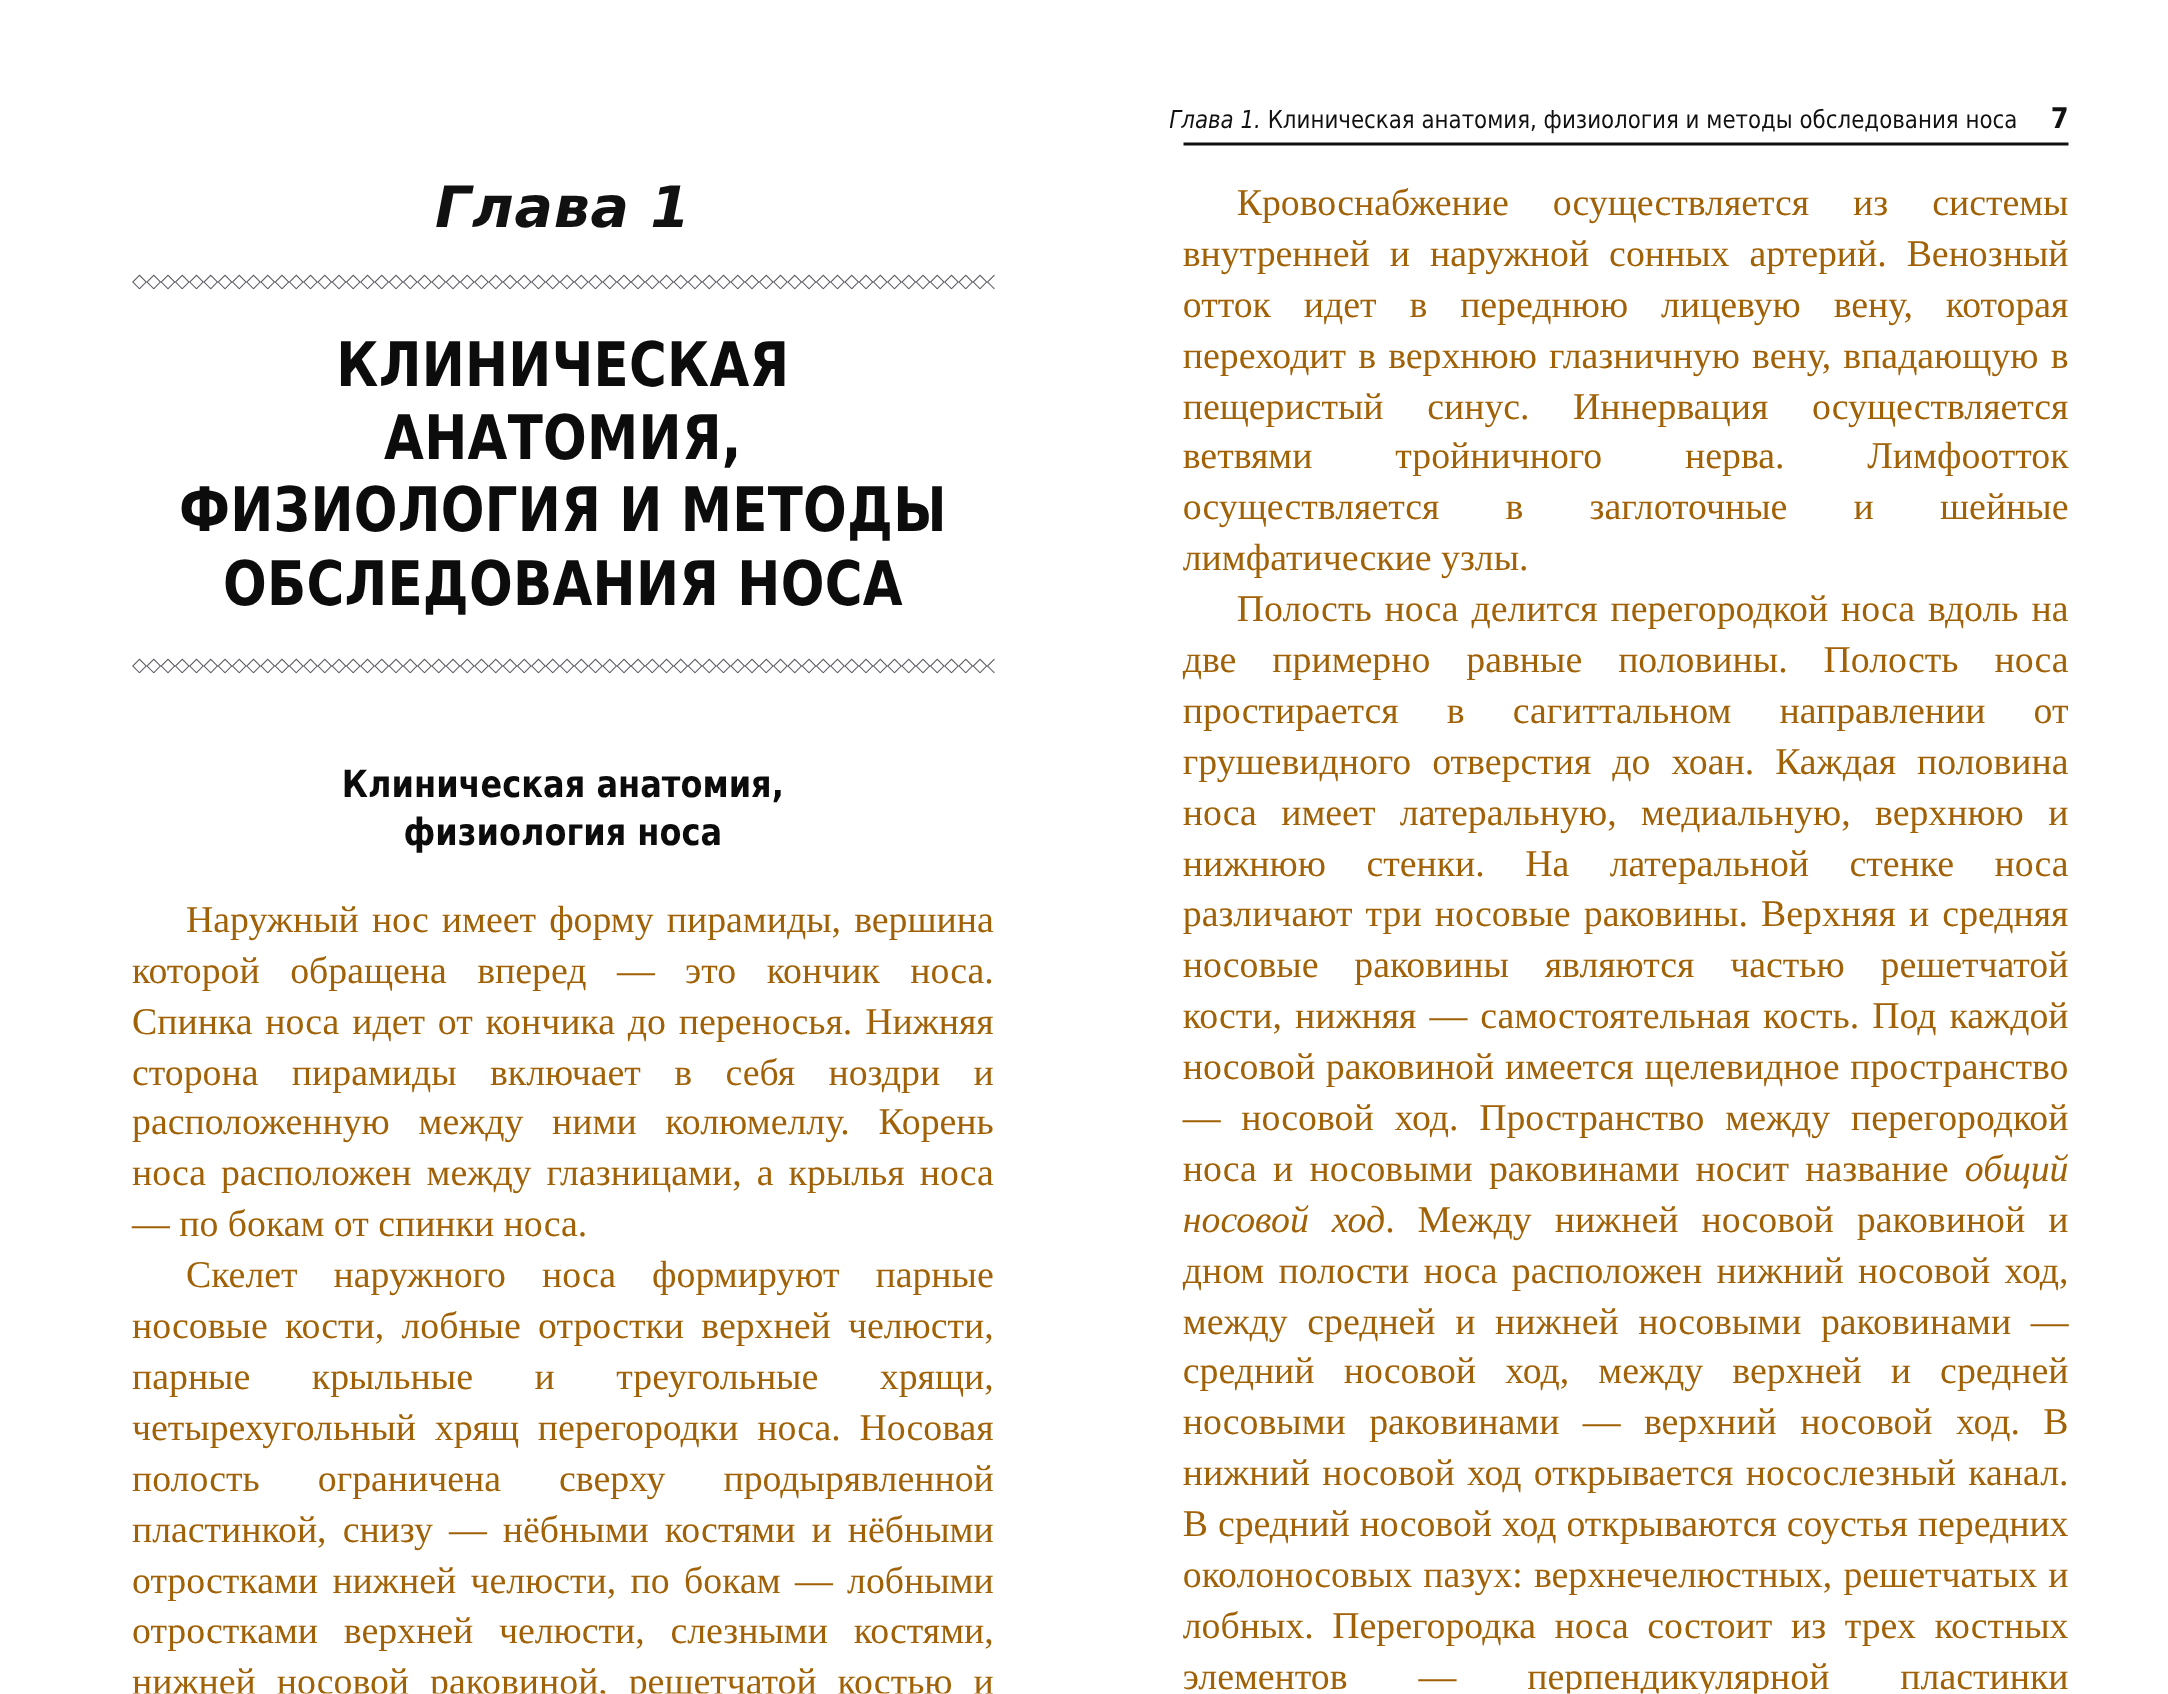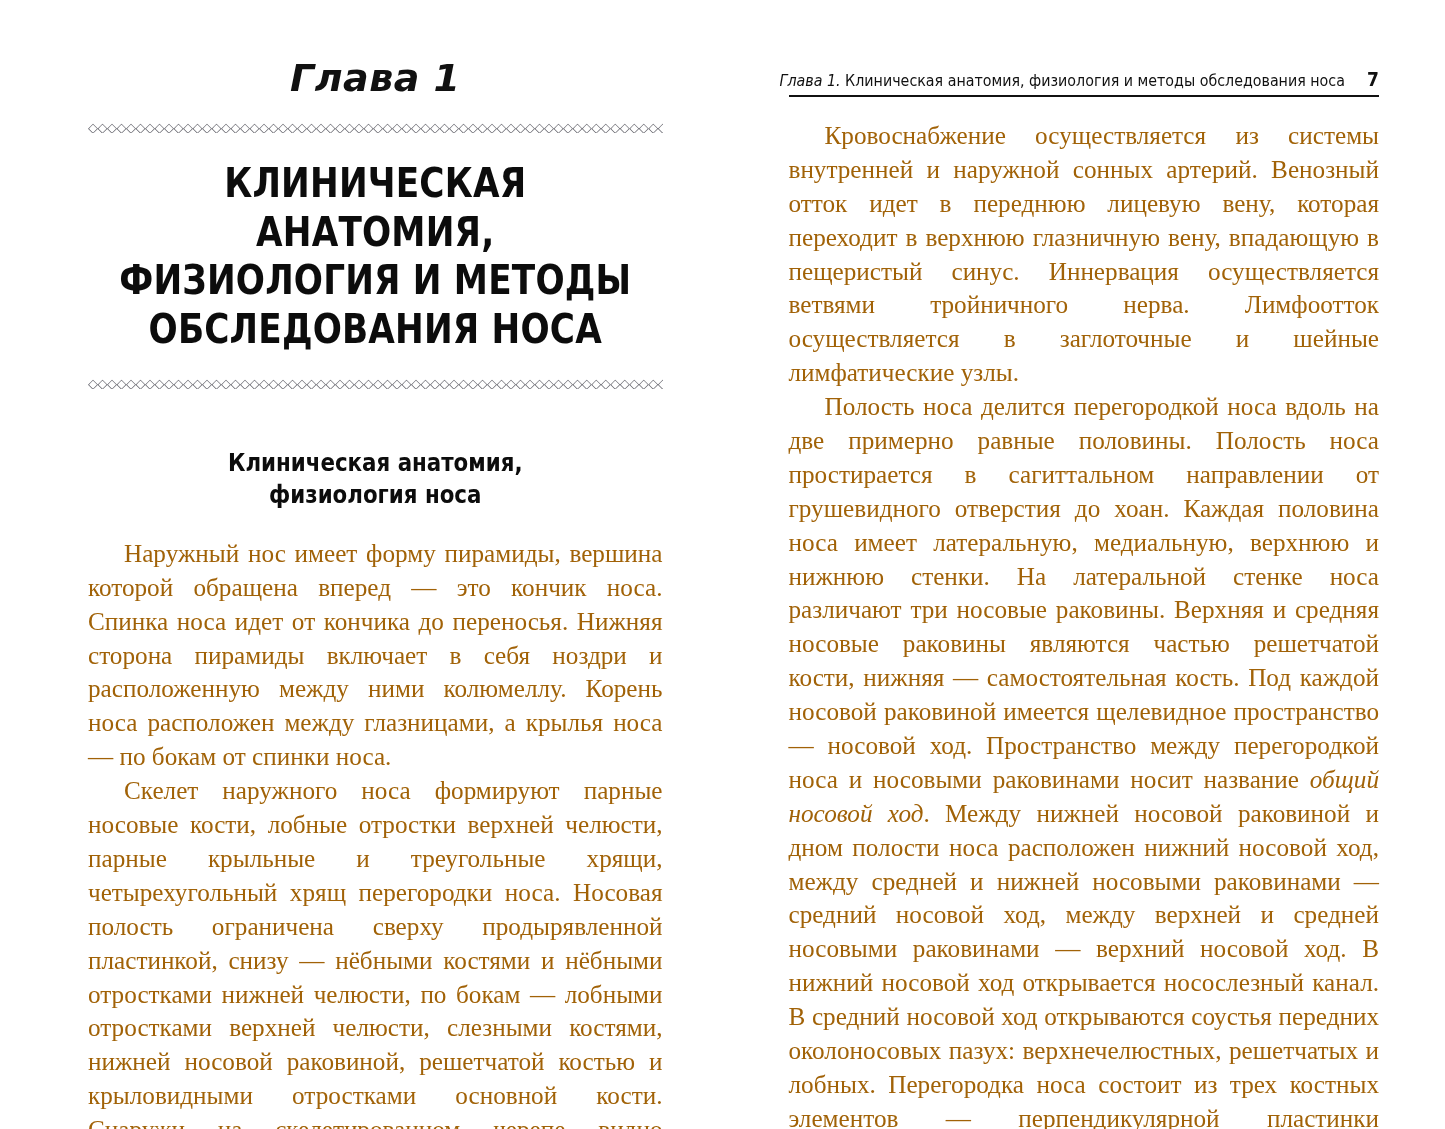--- a/index.html
+++ b/index.html
@@ -33,21 +33,21 @@
   }
   .leaf {
     width: 722.5px;
     height: 1129px;
     position: relative;
     box-sizing: border-box;
   }
 
   
   .leaf-left {
-    padding: 58px 60px 0 88px;
+    padding: 118px 60px 0 88px;
   }
 
   .chapter-label {
     font-family: "DejaVu Sans", "Liberation Sans", sans-serif;
     font-style: italic;
     font-weight: 700;
     font-size: 38px;
     letter-spacing: 0.5px;
     text-align: center;
     color: #111;

